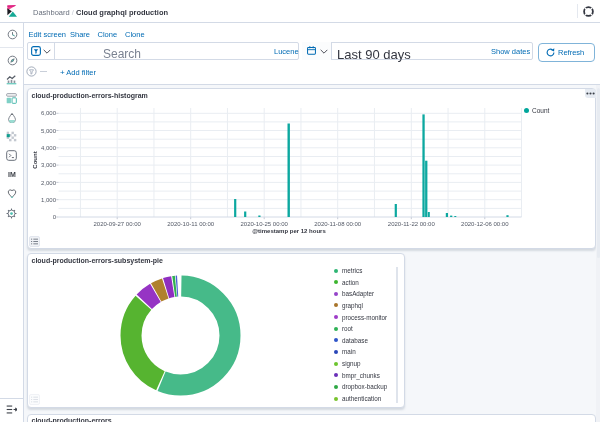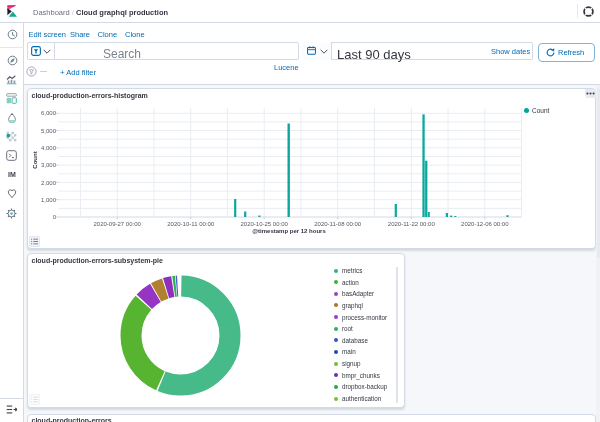--- a/index.html
+++ b/index.html
@@ -118,21 +118,21 @@
 <div class="abs" style="left:27px; top:42px; width:272px; height:18px; background:#fff; border:1px solid #d3dae6; border-radius:2px;"></div>
 <div class="abs" style="left:27px; top:42px; width:28px; height:18px; border-right:1px solid #d3dae6;"></div>
 <svg class="abs" style="left:31px; top:46px;" width="10" height="10" viewBox="0 0 16 16">
   <rect x="1" y="1" width="14" height="14" rx="3" fill="none" stroke="#006bb4" stroke-width="1.8"></rect>
   <path d="M4.5 5 L11.5 5 L9 8.5 L9 11.5 L7 12.5 L7 8.5 Z" fill="#006bb4"></path>
 </svg>
 <svg class="abs" style="left:43px; top:49px;" width="8" height="5" viewBox="0 0 12 7">
   <path d="M1 1 L6 6 L11 1" fill="none" stroke="#343741" stroke-width="1.3"></path>
 </svg>
 <div class="abs" style="left:59px; top:47px; font-size:12px; color:#7a8291;padding-left:44px;">Search</div>
-<div class="abs" style="left:274px; top:47px; font-size:7.5px; font-weight:500; color:#006bb4;margin-top:16px;">Lucene</div>
+<div class="abs" style="left:274px; top:47px; font-size:7.5px; font-weight:500; color:#006bb4;">Lucene</div>
 
 <div class="abs" style="left:302px; top:42px; width:231px; height:18px; background:#fff; border:1px solid #d3dae6; border-radius:2px;"></div>
 <div class="abs" style="left:302px; top:42px; width:30px; height:18px; border-right:1px solid #d3dae6; background:#fbfcfd;"></div>
 <svg class="abs" style="left:307px; top:46px;" width="9" height="9" viewBox="0 0 16 16">
   <rect x="1" y="2.5" width="14" height="12" rx="1.5" fill="none" stroke="#006bb4" stroke-width="1.8"></rect>
   <line x1="1" y1="6.5" x2="15" y2="6.5" stroke="#006bb4" stroke-width="1.6"></line>
   <line x1="5" y1="0.5" x2="5" y2="4" stroke="#006bb4" stroke-width="1.8"></line>
   <line x1="11" y1="0.5" x2="11" y2="4" stroke="#006bb4" stroke-width="1.8"></line>
 </svg>
 <svg class="abs" style="left:319.5px; top:49px;" width="8" height="5" viewBox="0 0 12 7">

